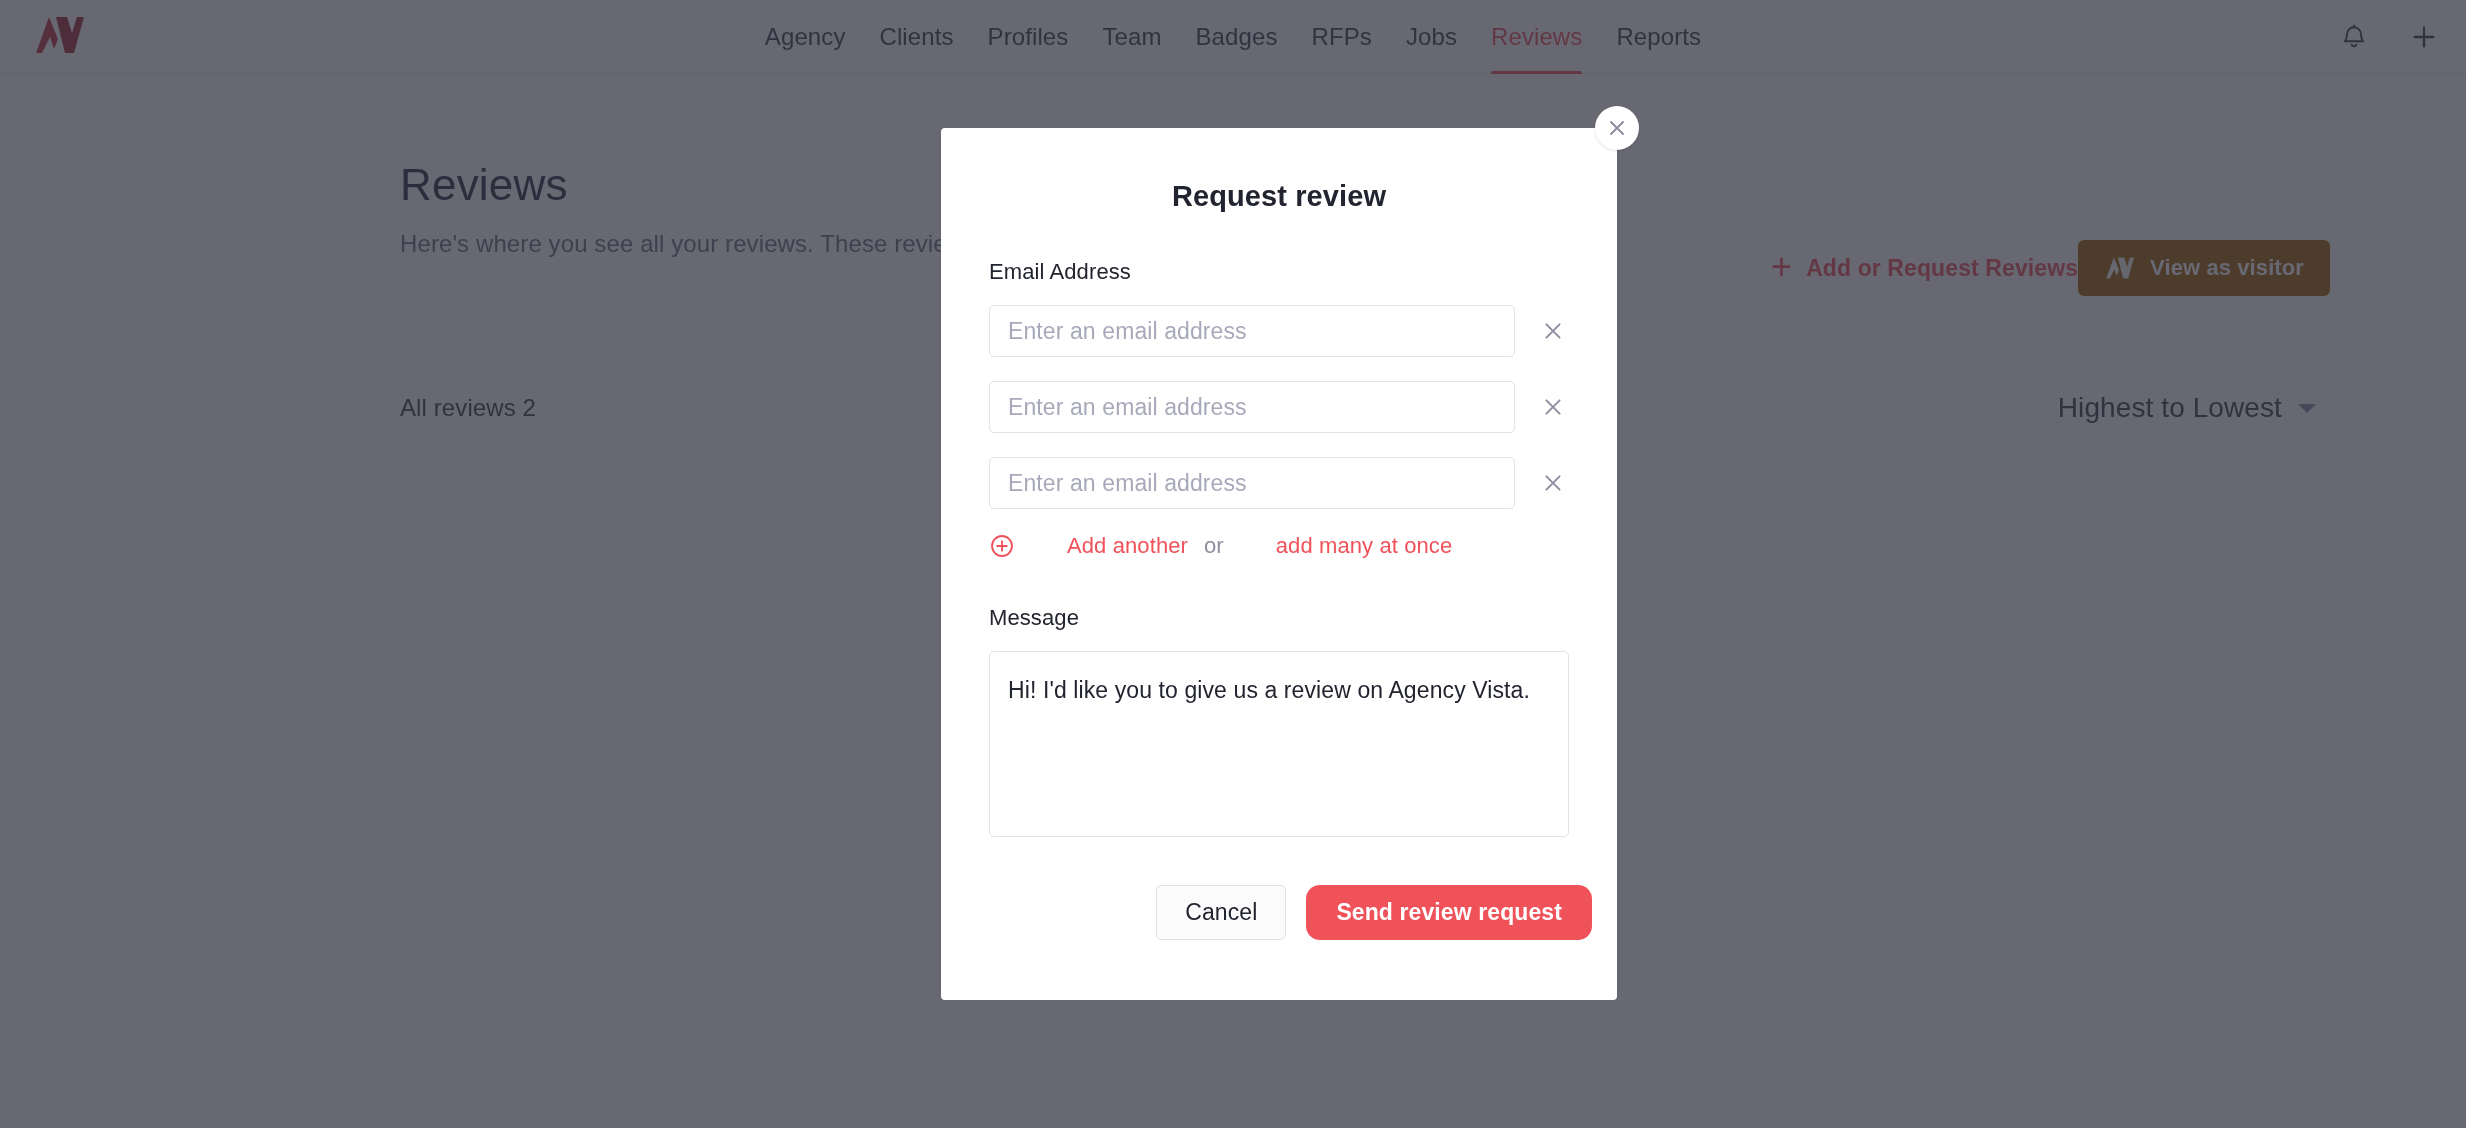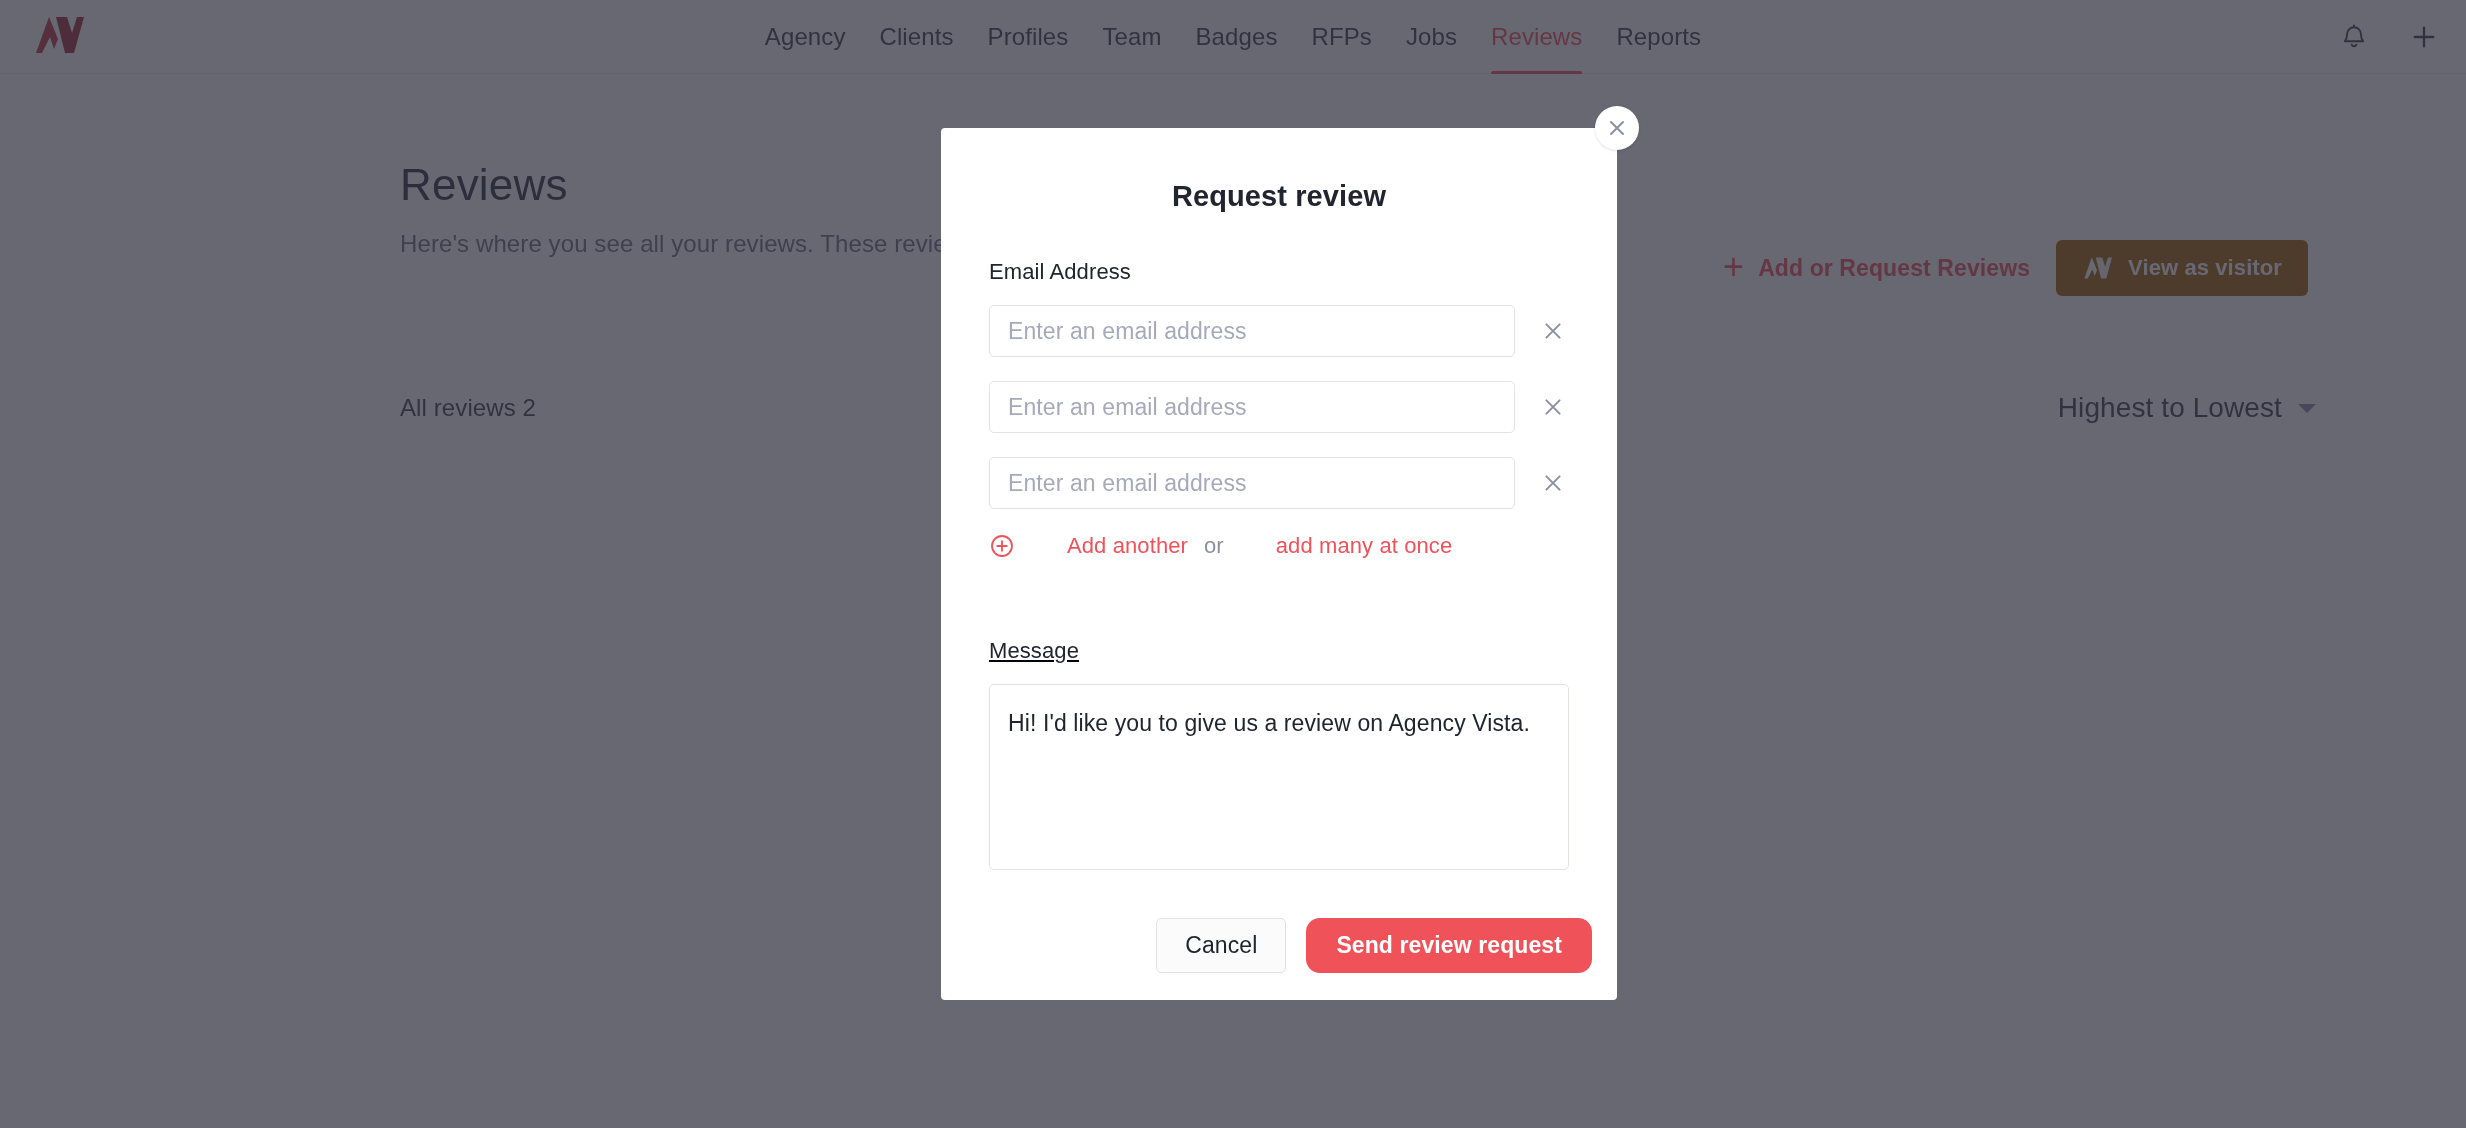--- a/index.html
+++ b/index.html
@@ -109,24 +109,23 @@
   }
   .page-sub {
     margin-top: 20px;
     font-size: 24px;
     color: #6d6f80;
     letter-spacing: .1px;
   }
 
   .head-actions {
     position: absolute;
-    right: 158px;
+    right: 136px;
     top: 166px;
     display: flex;
-    gap: 26px;
   }
   .link-action {
     display: flex;
     align-items: center;
     gap: 14px;
     color: #f0525a;
     font-size: 23px;
     font-weight: bold;
     cursor: pointer;
     letter-spacing: .1px;
@@ -280,21 +279,21 @@
     letter-spacing: .1px;
   }
   .add-circle {
     width: 26px; height: 26px;
     display: flex; align-items: center; justify-content: center;
     cursor: pointer;
   }
   .add-link { color: #f0525a; cursor: pointer; margin-left: 36px; }
   .add-or { color: #8d8fa0; }
 
-  .message-block { margin-top: 79px; text-decoration: underline; }
+  .message-block { margin-top: 46px; }
 
   .message-area {
     margin-top: 20px;
     width: 100%;
     height: 186px;
     border: 1px solid #e2e3ea;
     border-radius: 5px;
     padding: 22px 18px;
     font-size: 23px;
     color: #22242f;

